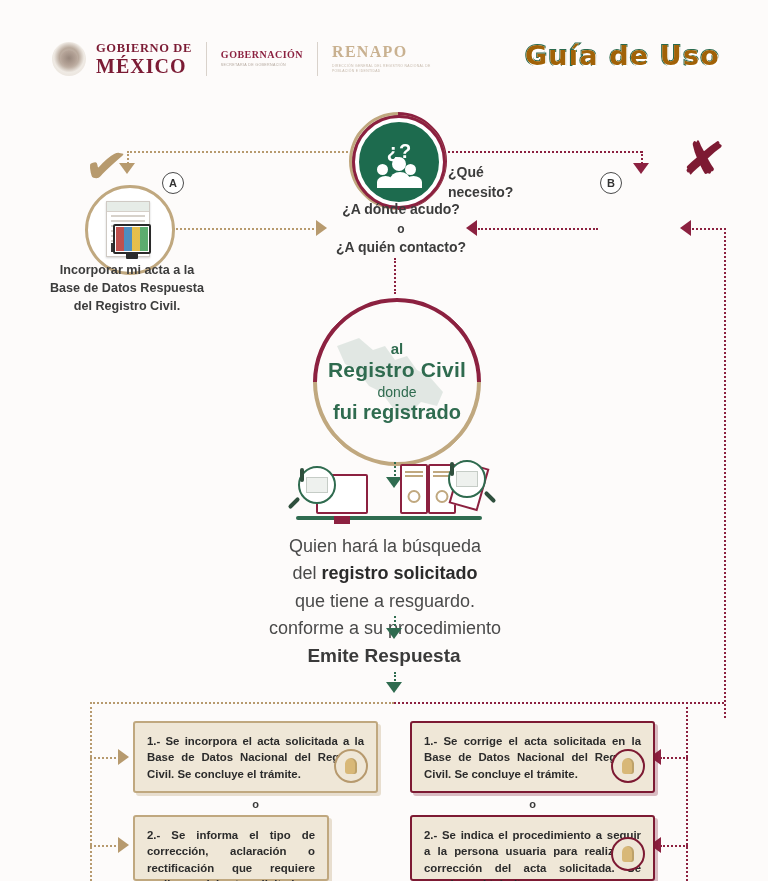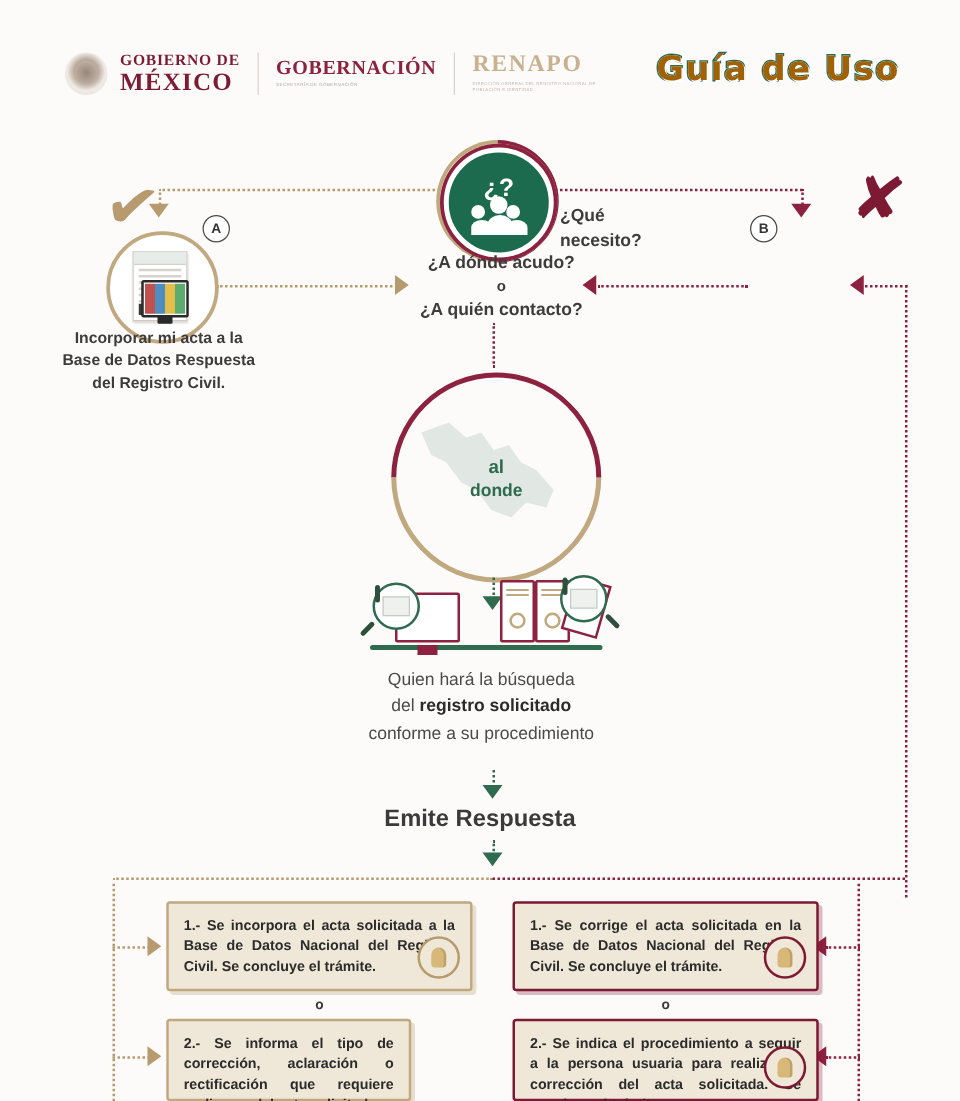--- a/index.html
+++ b/index.html
@@ -16,23 +16,23 @@
   .eagle{width:34px;height:34px;border-radius:50%;
     background:radial-gradient(circle at 50% 45%, #c9bfb6 0%, #b9a99c 38%, #efeae4 60%, #e6dfd7 100%);
     position:relative;flex:none;}
   .eagle:after{content:"";position:absolute;left:8px;top:8px;width:18px;height:18px;border-radius:50%;
     background:radial-gradient(circle at 50% 45%, #8f7d72 0%, #b4a296 55%, #d8cfc6 100%);opacity:.85;}
   .gob-text{margin-left:10px;line-height:1;}
   .gob-top{font-family:"Liberation Serif",serif;font-weight:bold;font-size:12.5px;letter-spacing:.6px;color:#7b1b34;}
   .gob-bot{font-family:"Liberation Serif",serif;font-weight:bold;font-size:20px;letter-spacing:1px;color:#7b1b34;margin-top:1px;}
   .vdiv{width:1px;height:34px;background:#d9d2cb;margin:0 14px;flex:none;}
   .sec-block{line-height:1.05;}
-  .sec-title{font-family:"Liberation Serif",serif;font-weight:bold;font-size:16px;letter-spacing:.5px;color:#8c2140;}
+  .sec-title{font-family:"Liberation Serif",serif;font-weight:bold;font-size:10px;letter-spacing:.5px;color:#8c2140;}
   .sec-sub{font-size:3.6px;letter-spacing:.35px;color:#b3a79d;margin-top:3px;text-transform:uppercase;}
-  .ren-title{font-family:"Liberation Serif",serif;font-weight:bold;font-size:19px;letter-spacing:1.3px;color:#c9b190;}
+  .ren-title{font-family:"Liberation Serif",serif;font-weight:bold;font-size:16px;letter-spacing:1.3px;color:#c9b190;}
   .ren-sub{font-size:3.4px;letter-spacing:.3px;color:#c6b9ab;margin-top:3px;line-height:1.5;text-transform:uppercase;}
 
   .guia{position:absolute;right:48px;top:40px;font-size:27px;font-weight:bold;
     letter-spacing:1.2px;color:#215c42;
     -webkit-text-stroke:1.6px #2c6b4f;
     text-shadow:0 0 0 #fff, 1.5px 1.5px 0 #ffffff;
     font-family:"DejaVu Sans", sans-serif;}
   .guia span{color:#a16207;-webkit-text-stroke:2.2px #2b6a4e;paint-order:stroke fill;}
 
   
@@ -94,40 +94,40 @@
   .qtext{position:absolute;font-size:14px;font-weight:bold;color:#3c3c3c;line-height:1.4;}
 
   
   .rcircle{position:absolute;left:313px;top:298px;width:160px;height:160px;border-radius:50%;
     border:4px solid;border-color:#8c2140 #8c2140 #c0a87f #c0a87f;transform:rotate(-45deg);}
   .rinner{position:absolute;left:313px;top:298px;width:168px;height:168px;
     display:flex;flex-direction:column;align-items:center;justify-content:center;}
   .mapbg{position:absolute;left:20px;top:28px;width:120px;height:105px;opacity:.13;}
   .r1{font-size:15px;color:#2f6b4f;font-weight:bold;position:relative;}
   .r2{font-size:21px;color:#2f6b4f;font-weight:bold;letter-spacing:.2px;position:relative;margin-top:1px;}
-  .r3{font-size:14px;color:#2f6b4f;font-weight:bold;position:relative;margin-top:2px;}
+  .r3{font-size:14px;color:#2f6b4f;font-weight:normal;position:relative;margin-top:2px;}
   .r4{font-size:20px;color:#2f6b4f;font-weight:bold;position:relative;margin-top:1px;}
 
   
   .scene{position:absolute;left:288px;top:462px;width:200px;height:68px;}
   .base{position:absolute;left:8px;bottom:10px;width:186px;height:4px;background:#2f6b4f;border-radius:2px;}
   .scr2{position:absolute;left:28px;bottom:16px;width:48px;height:36px;background:#fff;border:2.5px solid #8c2140;border-radius:2px;}
   .scr2:after{content:"";position:absolute;left:50%;bottom:-12px;transform:translateX(-50%);
     width:16px;height:8px;background:#8c2140;}
   .binder{position:absolute;bottom:16px;width:24px;height:46px;background:#fff;border:2.5px solid #8c2140;border-radius:2px;}
   .binder:before{content:"";position:absolute;left:3px;top:5px;right:3px;height:7px;
     background:repeating-linear-gradient(#c0a87f 0 2px,transparent 2px 4px);}
   .binder:after{content:"";position:absolute;left:50%;top:24px;transform:translateX(-50%);
     width:9px;height:9px;border:2px solid #c0a87f;border-radius:50%;}
   .mag{position:absolute;width:34px;height:34px;border-radius:50%;background:#fff;border:2.5px solid #2f6b4f;}
   .mag:after{content:"";position:absolute;width:4px;height:14px;background:#2f4f3d;border-radius:2px;}
   .magdoc{position:absolute;left:6px;top:9px;width:20px;height:14px;background:#eef1ee;border:1px solid #c5ccc6;}
 
   .srch-txt{position:absolute;left:150px;top:533px;width:470px;text-align:center;
-    font-size:14px;color:#4a4a4a;line-height:1.52;}
+    font-size:18px;color:#4a4a4a;line-height:1.52;}
   .srch-txt b{color:#2b2b2b;}
 
   .emite{position:absolute;left:0;right:0;top:645px;text-align:center;font-size:19px;font-weight:bold;color:#3a3a3a;}
 
   
   .box{position:absolute;border-radius:3px;padding:10px 12px;box-sizing:border-box;
     font-size:11.4px;font-weight:bold;line-height:1.44;color:#2b2b2b;}
   .box.tan{background:#efe7d7;border:2px solid #c0a87f;box-shadow:3px 3px 0 rgba(192,168,127,.35);}
   .box.red{background:#efe7d7;border:2px solid #7d1a33;box-shadow:3px 3px 0 rgba(125,26,51,.28);}
   .just{text-align:justify;text-align-last:left;}
@@ -233,21 +233,23 @@
   <div class="badge" style="left:600px;top:172px;">B</div>
 
   <div class="dv" style="left:394px;top:258px;height:36px;border-left-color:#8c2140;"></div>
 
   <div class="rcircle"></div>
   <div class="rinner">
     <svg class="mapbg" viewBox="0 0 120 105">
       <path d="M4 20 L26 12 L40 24 L52 20 L62 34 L74 30 L84 44 L96 50 L110 66 L104 80 L88 76 L76 88 L60 82 L48 66 L36 60 L24 44 L12 38 Z" fill="#2f6b4f"></path>
     </svg>
     <div class="r1">al</div>
+    <div class="r2">Registro Civil</div>
     <div class="r3">donde</div>
+    <div class="r4">fui registrado</div>
   </div>
 
   <div class="dv grn" style="left:394px;top:462px;height:18px;"></div>
   <div class="tri down grn" style="left:386px;top:477px;"></div>
 
   <div class="scene">
     <div class="base"></div>
     <div class="scr2"></div>
     <div class="mag" style="left:10px;bottom:26px;">
       <div class="magdoc"></div>
@@ -258,20 +260,21 @@
     <div style="position:absolute;left:166px;bottom:22px;width:26px;height:40px;background:#fff;border:2.5px solid #8c2140;transform:rotate(16deg);"></div>
     <div class="mag" style="left:160px;bottom:32px;">
       <div class="magdoc"></div>
       <span style="position:absolute;right:-8px;bottom:-8px;width:4px;height:14px;background:#2f4f3d;border-radius:2px;transform:rotate(-45deg);display:block"></span>
     </div>
   </div>
 
   <div class="srch-txt">
     <div>Quien hará la búsqueda</div>
     <div><span>del </span><b>registro solicitado</b></div>
+    <div>que tiene a resguardo.</div>
     <div>conforme a su procedimiento</div>
   </div>
 
   <div class="dv grn" style="left:394px;top:616px;height:14px;"></div>
   <div class="tri down grn" style="left:386px;top:628px;"></div>
 
   <div class="emite">Emite Respuesta</div>
 
   <div class="dv grn" style="left:394px;top:672px;height:12px;"></div>
   <div class="tri down grn" style="left:386px;top:682px;"></div>

